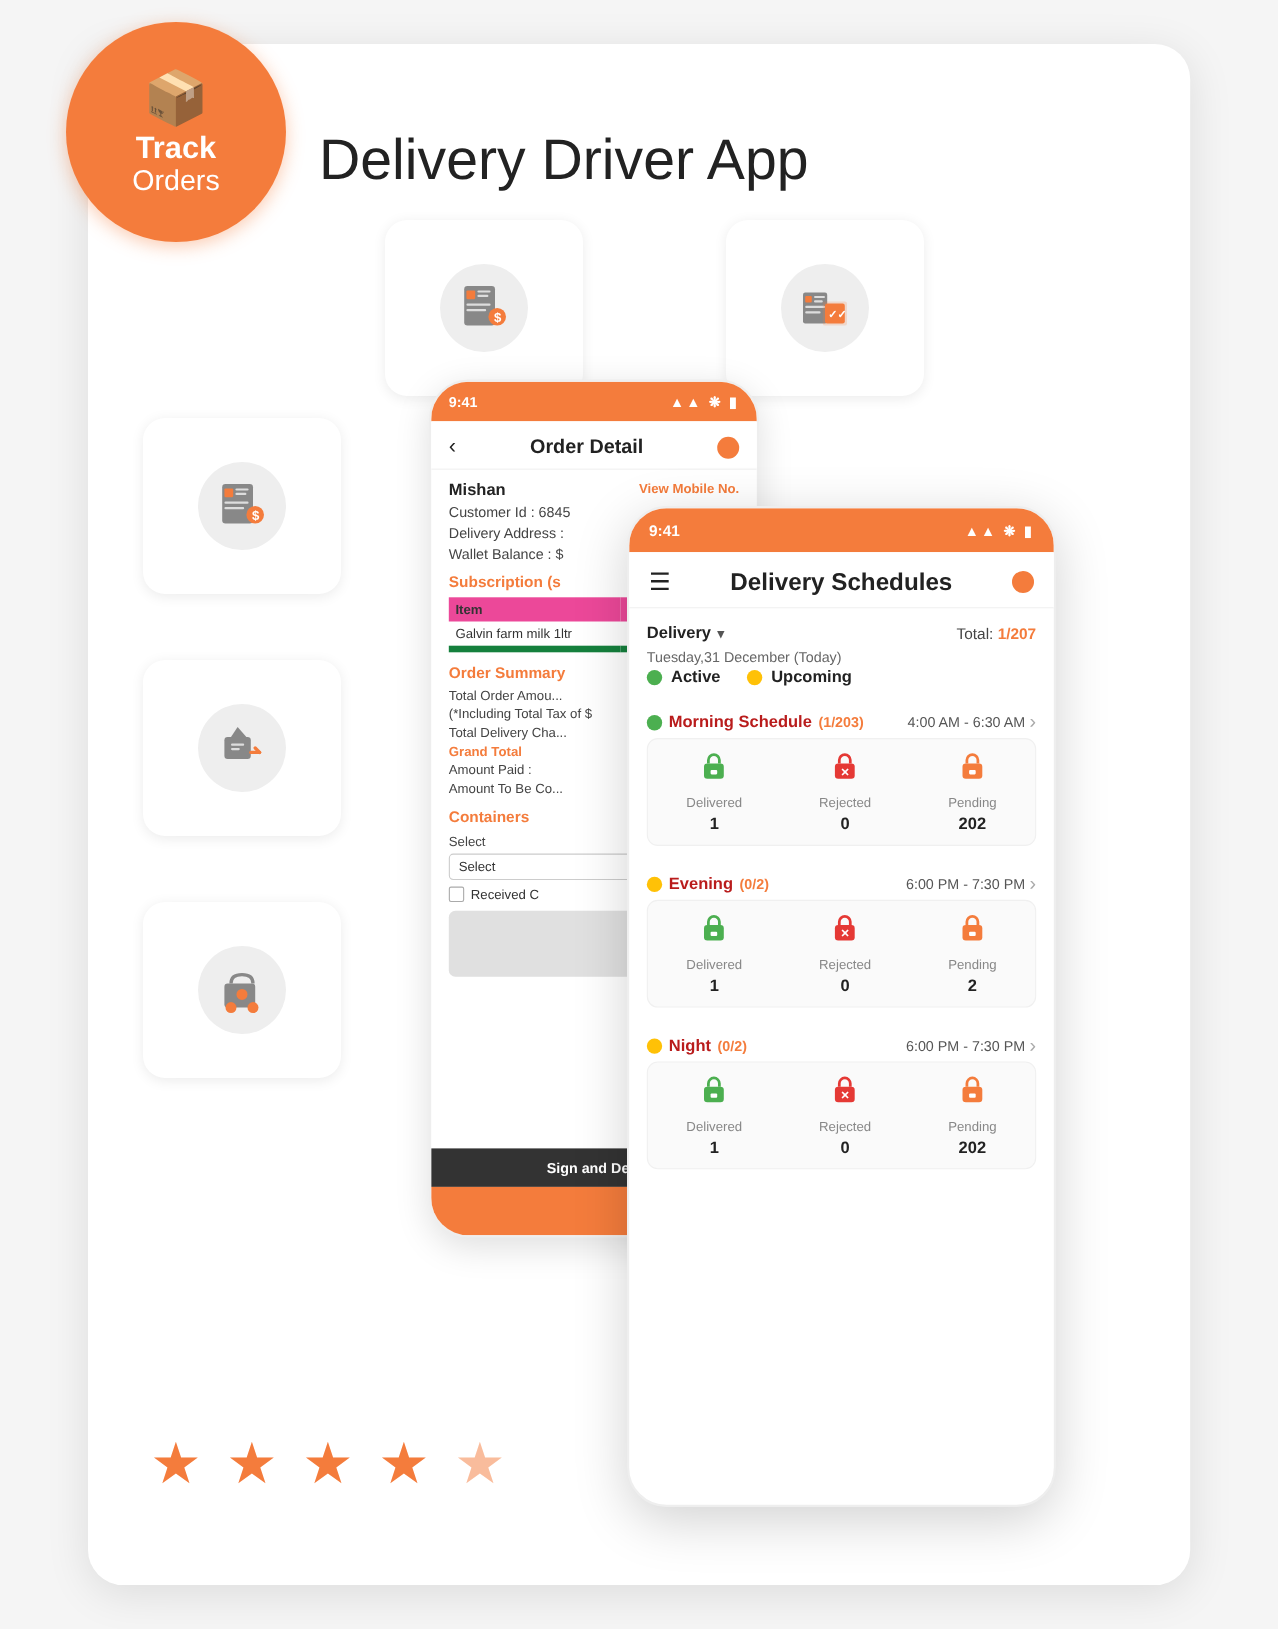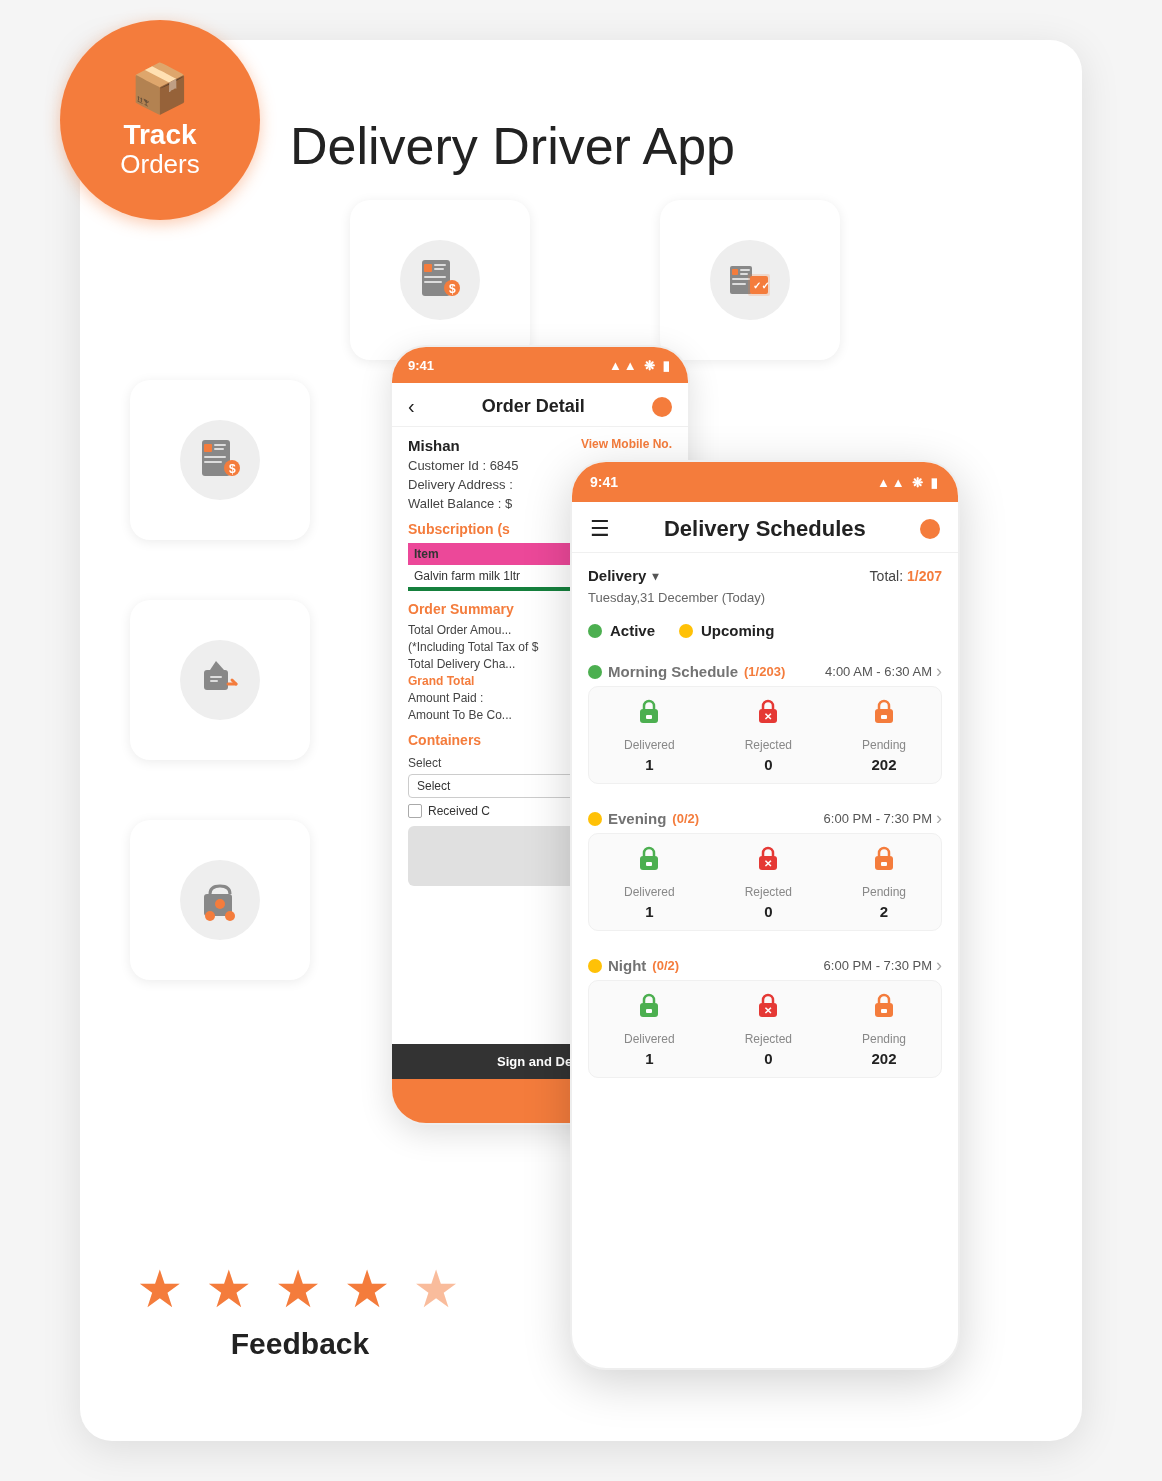--- a/index.html
+++ b/index.html
@@ -226,21 +226,21 @@
       font-size: 12px;
     }
     .sub-table th {
       background: #ec4899;
       padding: 4px 6px;
       text-align: left;
       font-weight: 600;
     }
     .sub-table td {
       padding: 4px 6px;
-      border-bottom: 4px solid #15803d;
+      border-bottom: 6px solid #15803d;
     }
     .order-summary-row {
       display: flex;
       justify-content: space-between;
       font-size: 12px;
       margin: 3px 0;
       color: #444;
     }
     .grand-total {
       color: #F47C3C;
@@ -370,21 +370,21 @@
       font-size: 14px;
       color: #444;
     }
     .total-highlight {
       color: #F47C3C;
       font-weight: 700;
     }
     .date-row {
       font-size: 13px;
       color: #666;
-      margin-bottom: 17px;
+      margin-bottom: 2px;
     }
     .status-row {
       display: flex;
       gap: 24px;
       margin-bottom: 14px;
     }
     .status-item {
       display: flex;
       align-items: center;
       gap: 8px;
@@ -407,21 +407,21 @@
     }
     .schedule-header {
       display: flex;
       align-items: center;
       justify-content: space-between;
       padding: 8px 0 4px;
     }
     .schedule-name {
       font-size: 15px;
       font-weight: 700;
-      color: #737373;
+      color: #b91c1c;
     }
     .schedule-count {
       color: #F47C3C;
       font-size: 13px;
       font-weight: 600;
     }
     .schedule-time {
       font-size: 13px;
       color: #555;
     }
@@ -546,21 +546,20 @@
 </div>
 
 <div class="feedback-area">
   <div class="stars">
     <span>★</span>
     <span>★</span>
     <span>★</span>
     <span>★</span>
     <span style="color:#F47C3C; opacity:0.5;">★</span>
   </div>
-  <div class="feedback-label">Feedback</div>
 </div>
 
 <div class="phone-back">
   <div class="phone-status-bar">
     <span>9:41</span>
     <span class="signal-icons">▲▲ ❋ ▮</span>
   </div>
   <div class="phone-header">
     <span class="phone-back-arrow">‹</span>
     <span class="phone-header-title">Order Detail</span>

